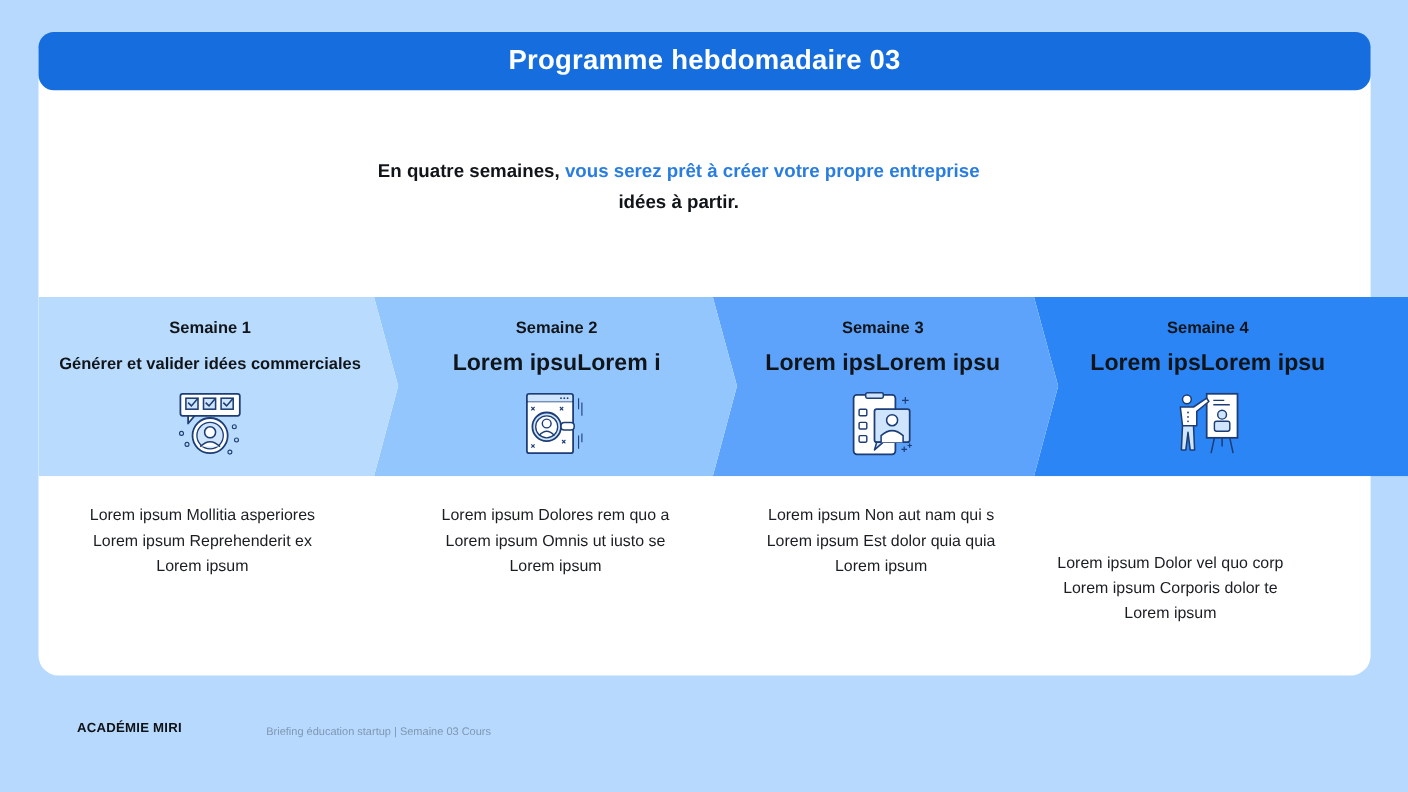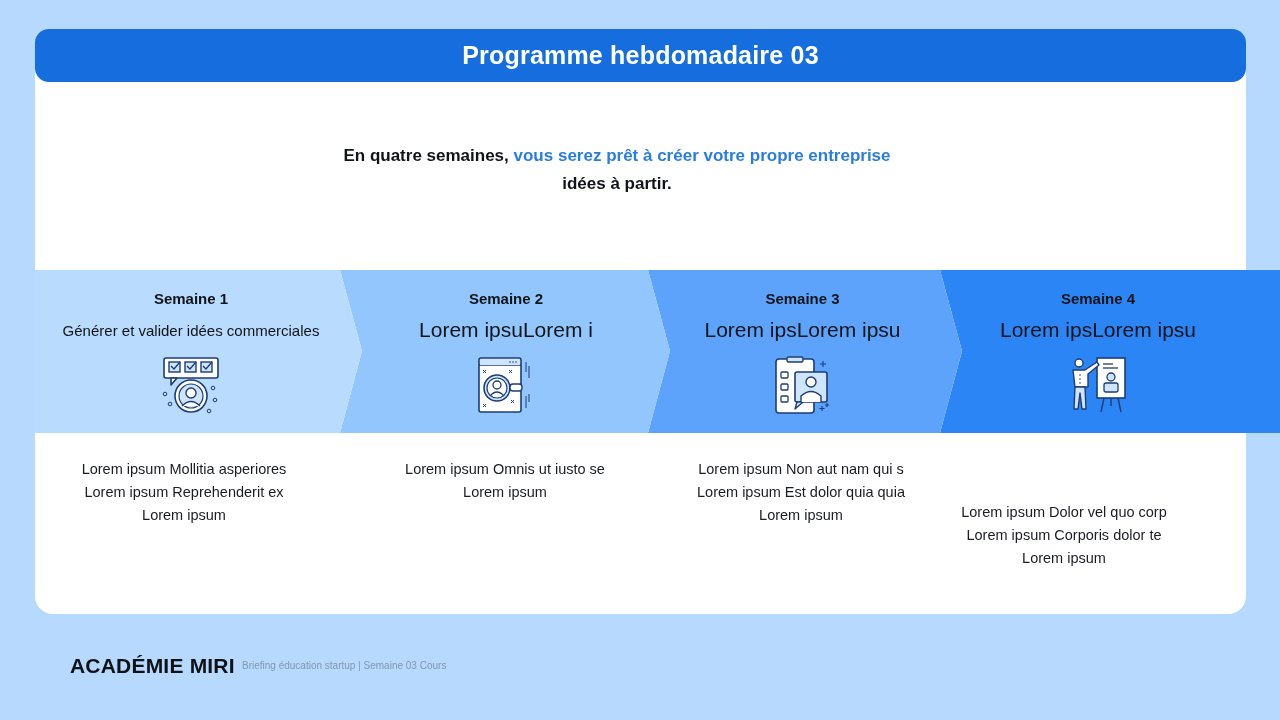--- a/index.html
+++ b/index.html
@@ -51,21 +51,21 @@
     top: 0; height: 163px;
     text-align: center;
     color: #111418;
   }
   .step .wk {
     position: absolute; left: 0; right: 0; top: 20px;
     font-size: 15px; font-weight: bold;
   }
   .step .ttl {
     position: absolute; left: 0; right: 0; top: 48px;
-    font-size: 21px; font-weight: normal;
+    font-size: 21px; font-weight: bold;
     white-space: nowrap;
   }
   .step .ttl.small { font-size: 15px; top: 52px; }
   .step .ico {
     position: absolute; top: 86px; left: 50%;
     width: 60px; height: 60px; margin-left: -30px;
   }
 
   .desc {
     position: absolute;
@@ -73,21 +73,21 @@
     width: 300px;
     text-align: center;
     font-size: 14.5px;
     line-height: 23px;
     color: #1a1d22;
   }
 
   .footer-brand {
     position: absolute;
     left: 70px; top: 654px;
-    font-size: 21px; font-weight: bold;
+    font-size: 12px; font-weight: bold;
     color: #0e1116;
     letter-spacing: 0.2px;
   }
   .footer-sub {
     position: absolute;
     left: 242px; top: 660px;
     font-size: 10px;
     color: #8097b3;
   }
 </style>
@@ -201,20 +201,21 @@
     </div>
   </div>
 </div>
 
 <div class="desc" style="left:34px;">
   <div>Lorem ipsum Mollitia asperiores</div>
   <div>Lorem ipsum Reprehenderit ex</div>
   <div>Lorem ipsum</div>
 </div>
 <div class="desc" style="left:355px;">
+  <div>Lorem ipsum Dolores rem quo a</div>
   <div>Lorem ipsum Omnis ut iusto se</div>
   <div>Lorem ipsum</div>
 </div>
 <div class="desc" style="left:651px;">
   <div>Lorem ipsum Non aut nam qui s</div>
   <div>Lorem ipsum Est dolor quia quia</div>
   <div>Lorem ipsum</div>
 </div>
 <div class="desc" style="left:914px;margin-top:43px;">
   <div>Lorem ipsum Dolor vel quo corp</div>

